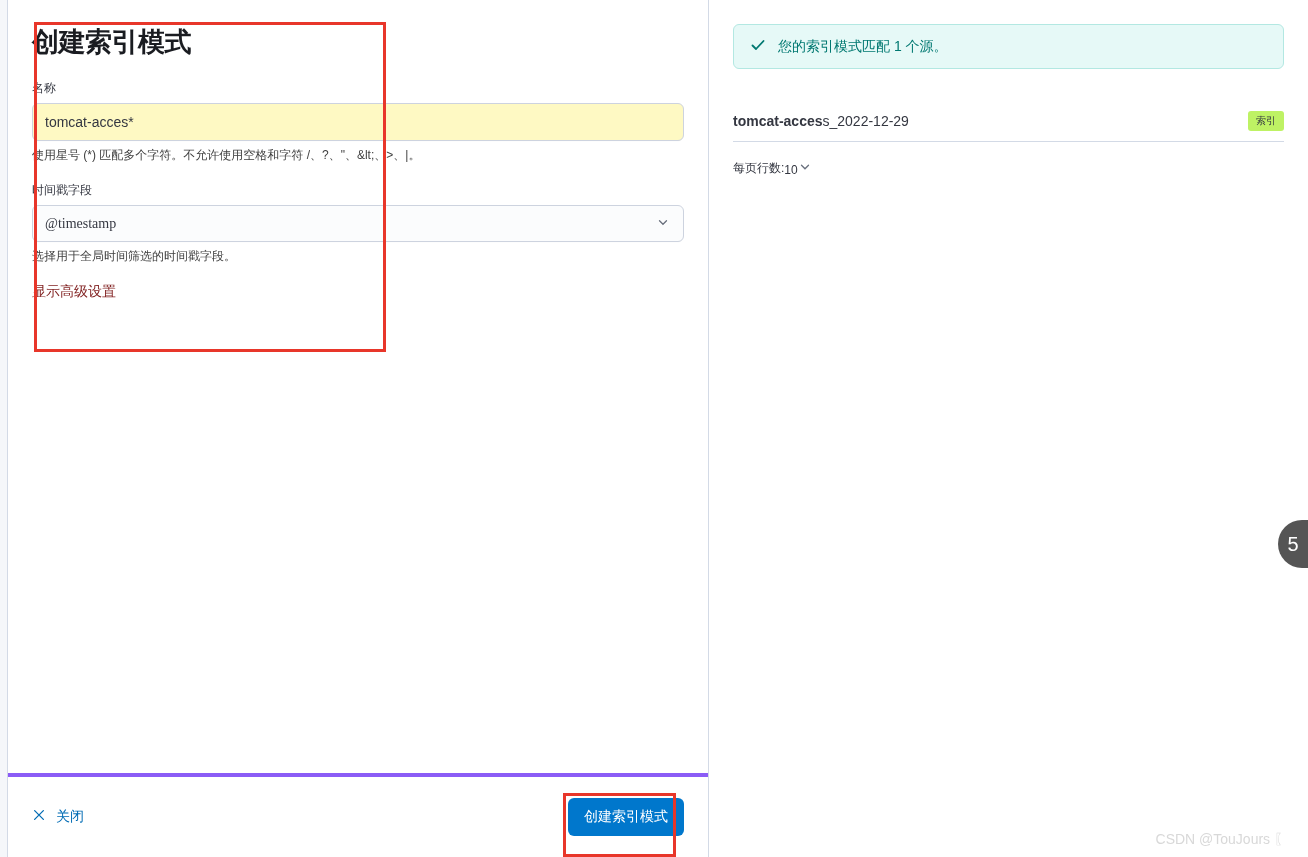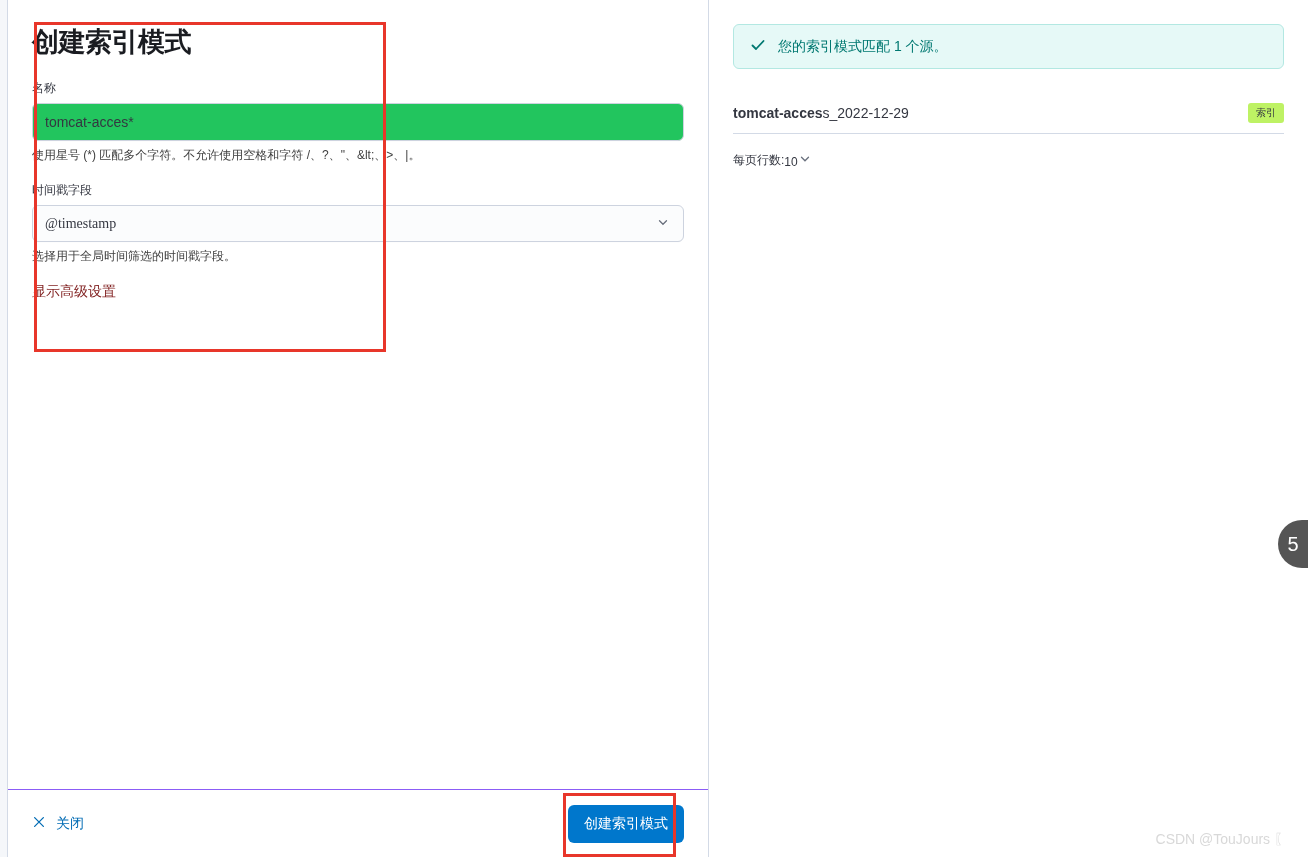--- a/index.html
+++ b/index.html
@@ -50,21 +50,21 @@
     }
     .field-label {
       font-size: 12px;
       color: #343741;
       margin-bottom: 6px;
       display: block;
     }
     .text-input {
       width: 100%;
       padding: 10px 12px;
-      background: #22c55e;
+      background: #fef9c3;
       border: 1px solid #cdd3df;
       border-radius: 6px;
       font-size: 14px;
       color: #343741;
       box-shadow: 0 1px 1px -1px rgba(0,0,0,0.1);
     }
     .help-text {
       font-size: 12px;
       color: #404040;
       margin-top: 6px;
@@ -99,22 +99,22 @@
       font-size: 14px;
       cursor: pointer;
       text-decoration: none;
       display: inline-block;
     }
     .footer {
       position: absolute;
       bottom: 0;
       left: 8px;
       right: 0;
-      height: 68px;
-      border-top: 1px solid #8b5cf6;
+      height: 84px;
+      border-top: 4px solid #8b5cf6;
       background: #fff;
       display: flex;
       align-items: center;
       justify-content: space-between;
       padding: 0 24px;
       width: 700px;
     }
     .close-btn {
       display: flex;
       align-items: center;
@@ -139,21 +139,21 @@
     .callout {
       background: #e6f9f7;
       border: 1px solid #b3e8e2;
       border-radius: 6px;
       padding: 12px 16px;
       display: flex;
       align-items: center;
       gap: 12px;
       color: #007871;
       font-size: 14px;
-      margin-bottom: 24px;
+      margin-bottom: 32px;
     }
     .check-icon {
       flex-shrink: 0;
     }
     .index-row {
       display: flex;
       align-items: center;
       justify-content: space-between;
       padding: 10px 0;
       border-bottom: 1px solid #d3dae6;

